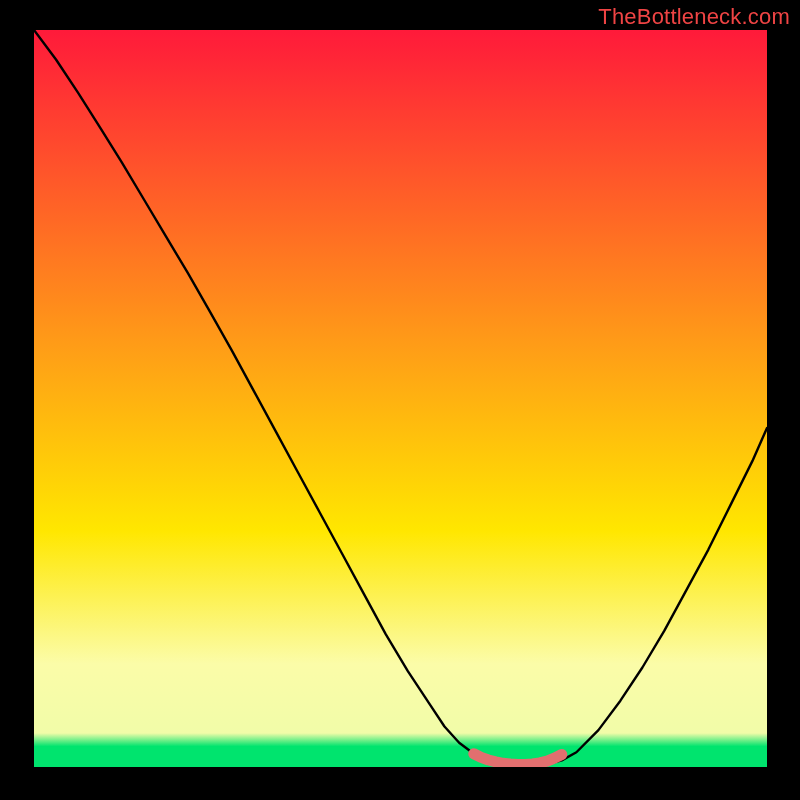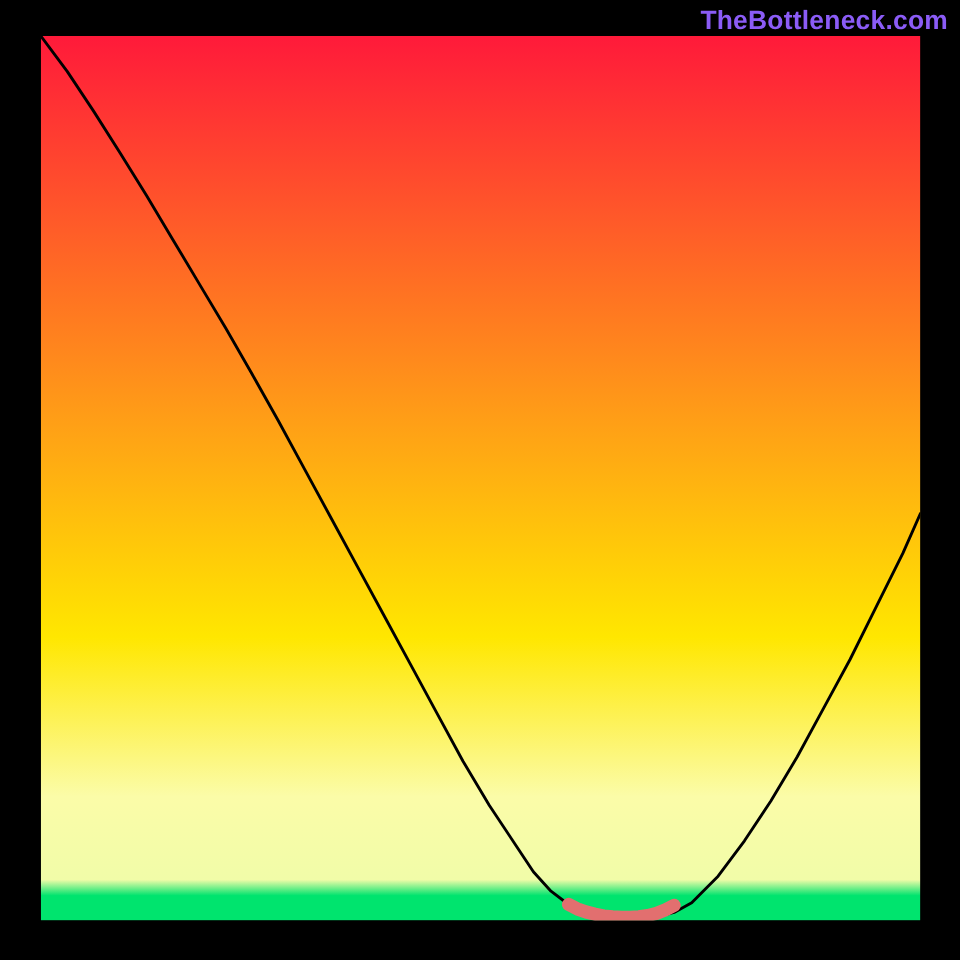--- a/index.html
+++ b/index.html
@@ -9,22 +9,22 @@
     background: #000;
     position: relative;
     overflow: hidden;
     font-family: Arial, Helvetica, sans-serif;
   }
   .watermark {
     position: absolute;
     top: 4px;
     right: 10px;
     font-size: 22px;
-    color: #8b5cf6;
-    font-weight: 700;
+    color: #ef4444;
+    font-weight: 400;
     letter-spacing: 0.2px;
     z-index: 5;
   }
   .plot {
     position: absolute;
     left: 34px;
     top: 30px;
     width: 733px;
     height: 737px;
   }

